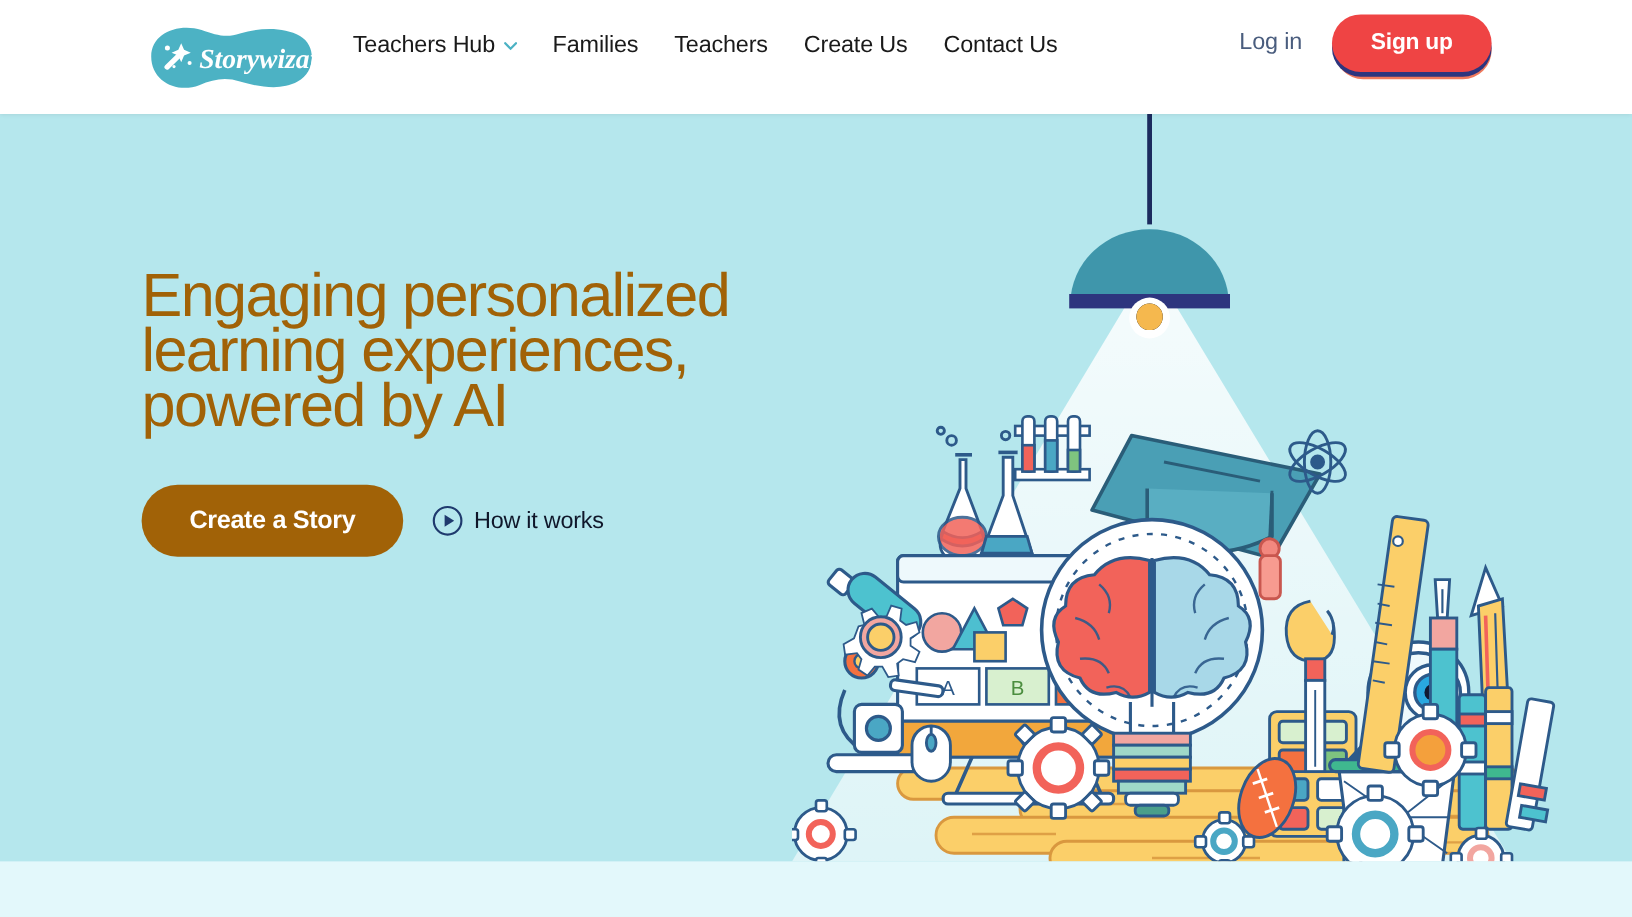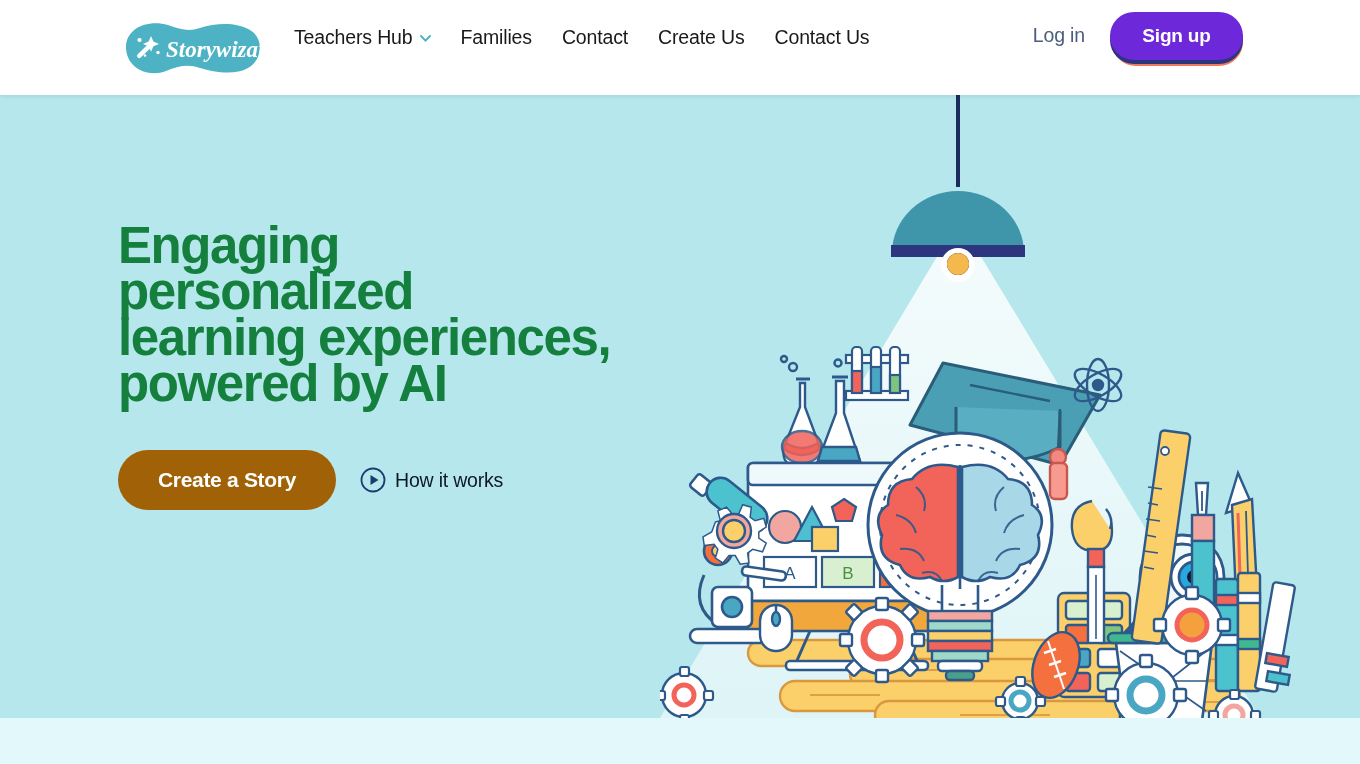--- a/index.html
+++ b/index.html
@@ -59,41 +59,41 @@
     background: #f07a5d;
   }
   .signup-shadow-b {
     position: absolute; left: 0px; top: 4px;
     width: 133px; height: 48px; border-radius: 26px;
     background: #2d357e;
   }
   .signup-btn {
     position: relative;
     width: 133px; height: 48px; border-radius: 26px;
-    background: #6d28d9; border: none;
+    background: #ef4444; border: none;
     color: #ffffff; font-size: 19px; font-weight: bold;
     letter-spacing: -0.2px;
     cursor: pointer;
     font-family: "Liberation Sans", sans-serif;
     display: flex; align-items: center; justify-content: center;
   }
 
   
   .hero {
     position: absolute; top: 95px; left: 0;
     width: 1360px; height: 623px;
     background: #b5e7ed;
     overflow: hidden;
   }
   .hero-copy {
     position: absolute; left: 118px; top: 128px; width: 500px;
   }
   .headline {
-    font-size: 51px; line-height: 46px; font-weight: bold;
-    color: #15803d; letter-spacing: -1.4px;
+    font-size: 51px; line-height: 46px; font-weight: normal;
+    color: #a16207; letter-spacing: -1.4px;
     white-space: pre-line;
   }
   .subhead {
     margin-top: 21px;
     font-size: 21.5px; line-height: 27px;
     color: #1b1b1b; letter-spacing: -0.3px;
     white-space: pre-line;
   }
   .cta-row {
     margin-top: 43px; display: flex; align-items: center;
@@ -156,21 +156,21 @@
         <span class="chev">
           <svg width="11" height="7" viewBox="0 0 11 7">
             <path d="M1 1 L5.5 5.6 L10 1" stroke="#4cb2c4" stroke-width="1.9" fill="none" stroke-linecap="round"></path>
           </svg>
         </span>
       </div>
       <div class="nav-item">
         <span>Families</span>
       </div>
       <div class="nav-item">
-        <span>Contact</span>
+        <span>Teachers</span>
       </div>
       <div class="nav-item">
         <span>Create Us</span>
       </div>
       <div class="nav-item">
         <span>Contact Us</span>
       </div>
     </nav>
 
     <div class="auth">

